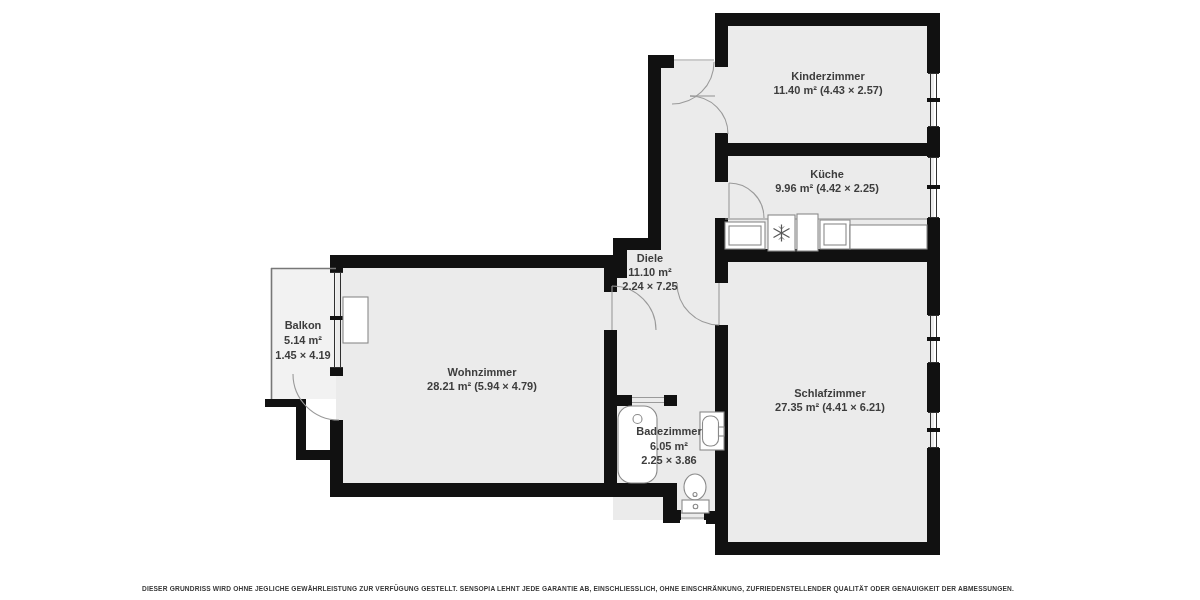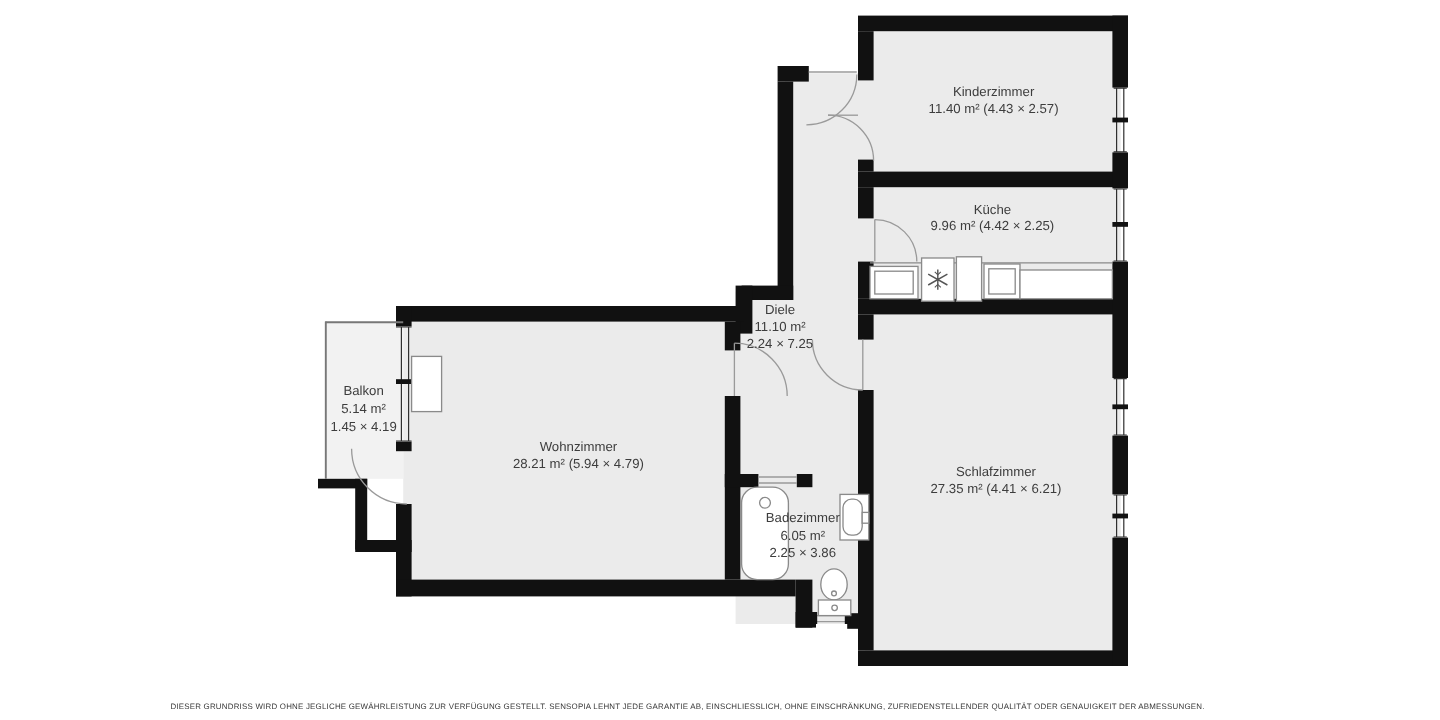--- a/index.html
+++ b/index.html
@@ -1,17 +1,17 @@
 <!DOCTYPE html>
 <html><head>
 <meta charset="utf-8">
 <style>
   html,body{margin:0;padding:0;background:#ffffff;}
   .stage{position:relative;width:1200px;height:600px;background:#ffffff;overflow:hidden;
-         font-family:"Liberation Sans", sans-serif;}
+         font-family:"Liberation Sans", sans-serif;font-weight:bold;}
   svg{position:absolute;left:0;top:0;}
   .room-label{fill:#3d3d3d;font-size:11px;font-family:"Liberation Sans",sans-serif;}
   .footer-text{fill:#383838;font-size:6.6px;letter-spacing:.18px;font-family:"Liberation Sans",sans-serif;}
   .wall{fill:#111111;}
   .win{stroke:#2f2f2f;stroke-width:1;fill:none;}
   .door{stroke:#9a9a9a;stroke-width:1.1;fill:none;}
   .fixt{stroke:#8a8a8a;stroke-width:1.1;fill:#ffffff;}
   .fixt-line{stroke:#8a8a8a;stroke-width:1.1;fill:none;}
 </style>
 </head>

